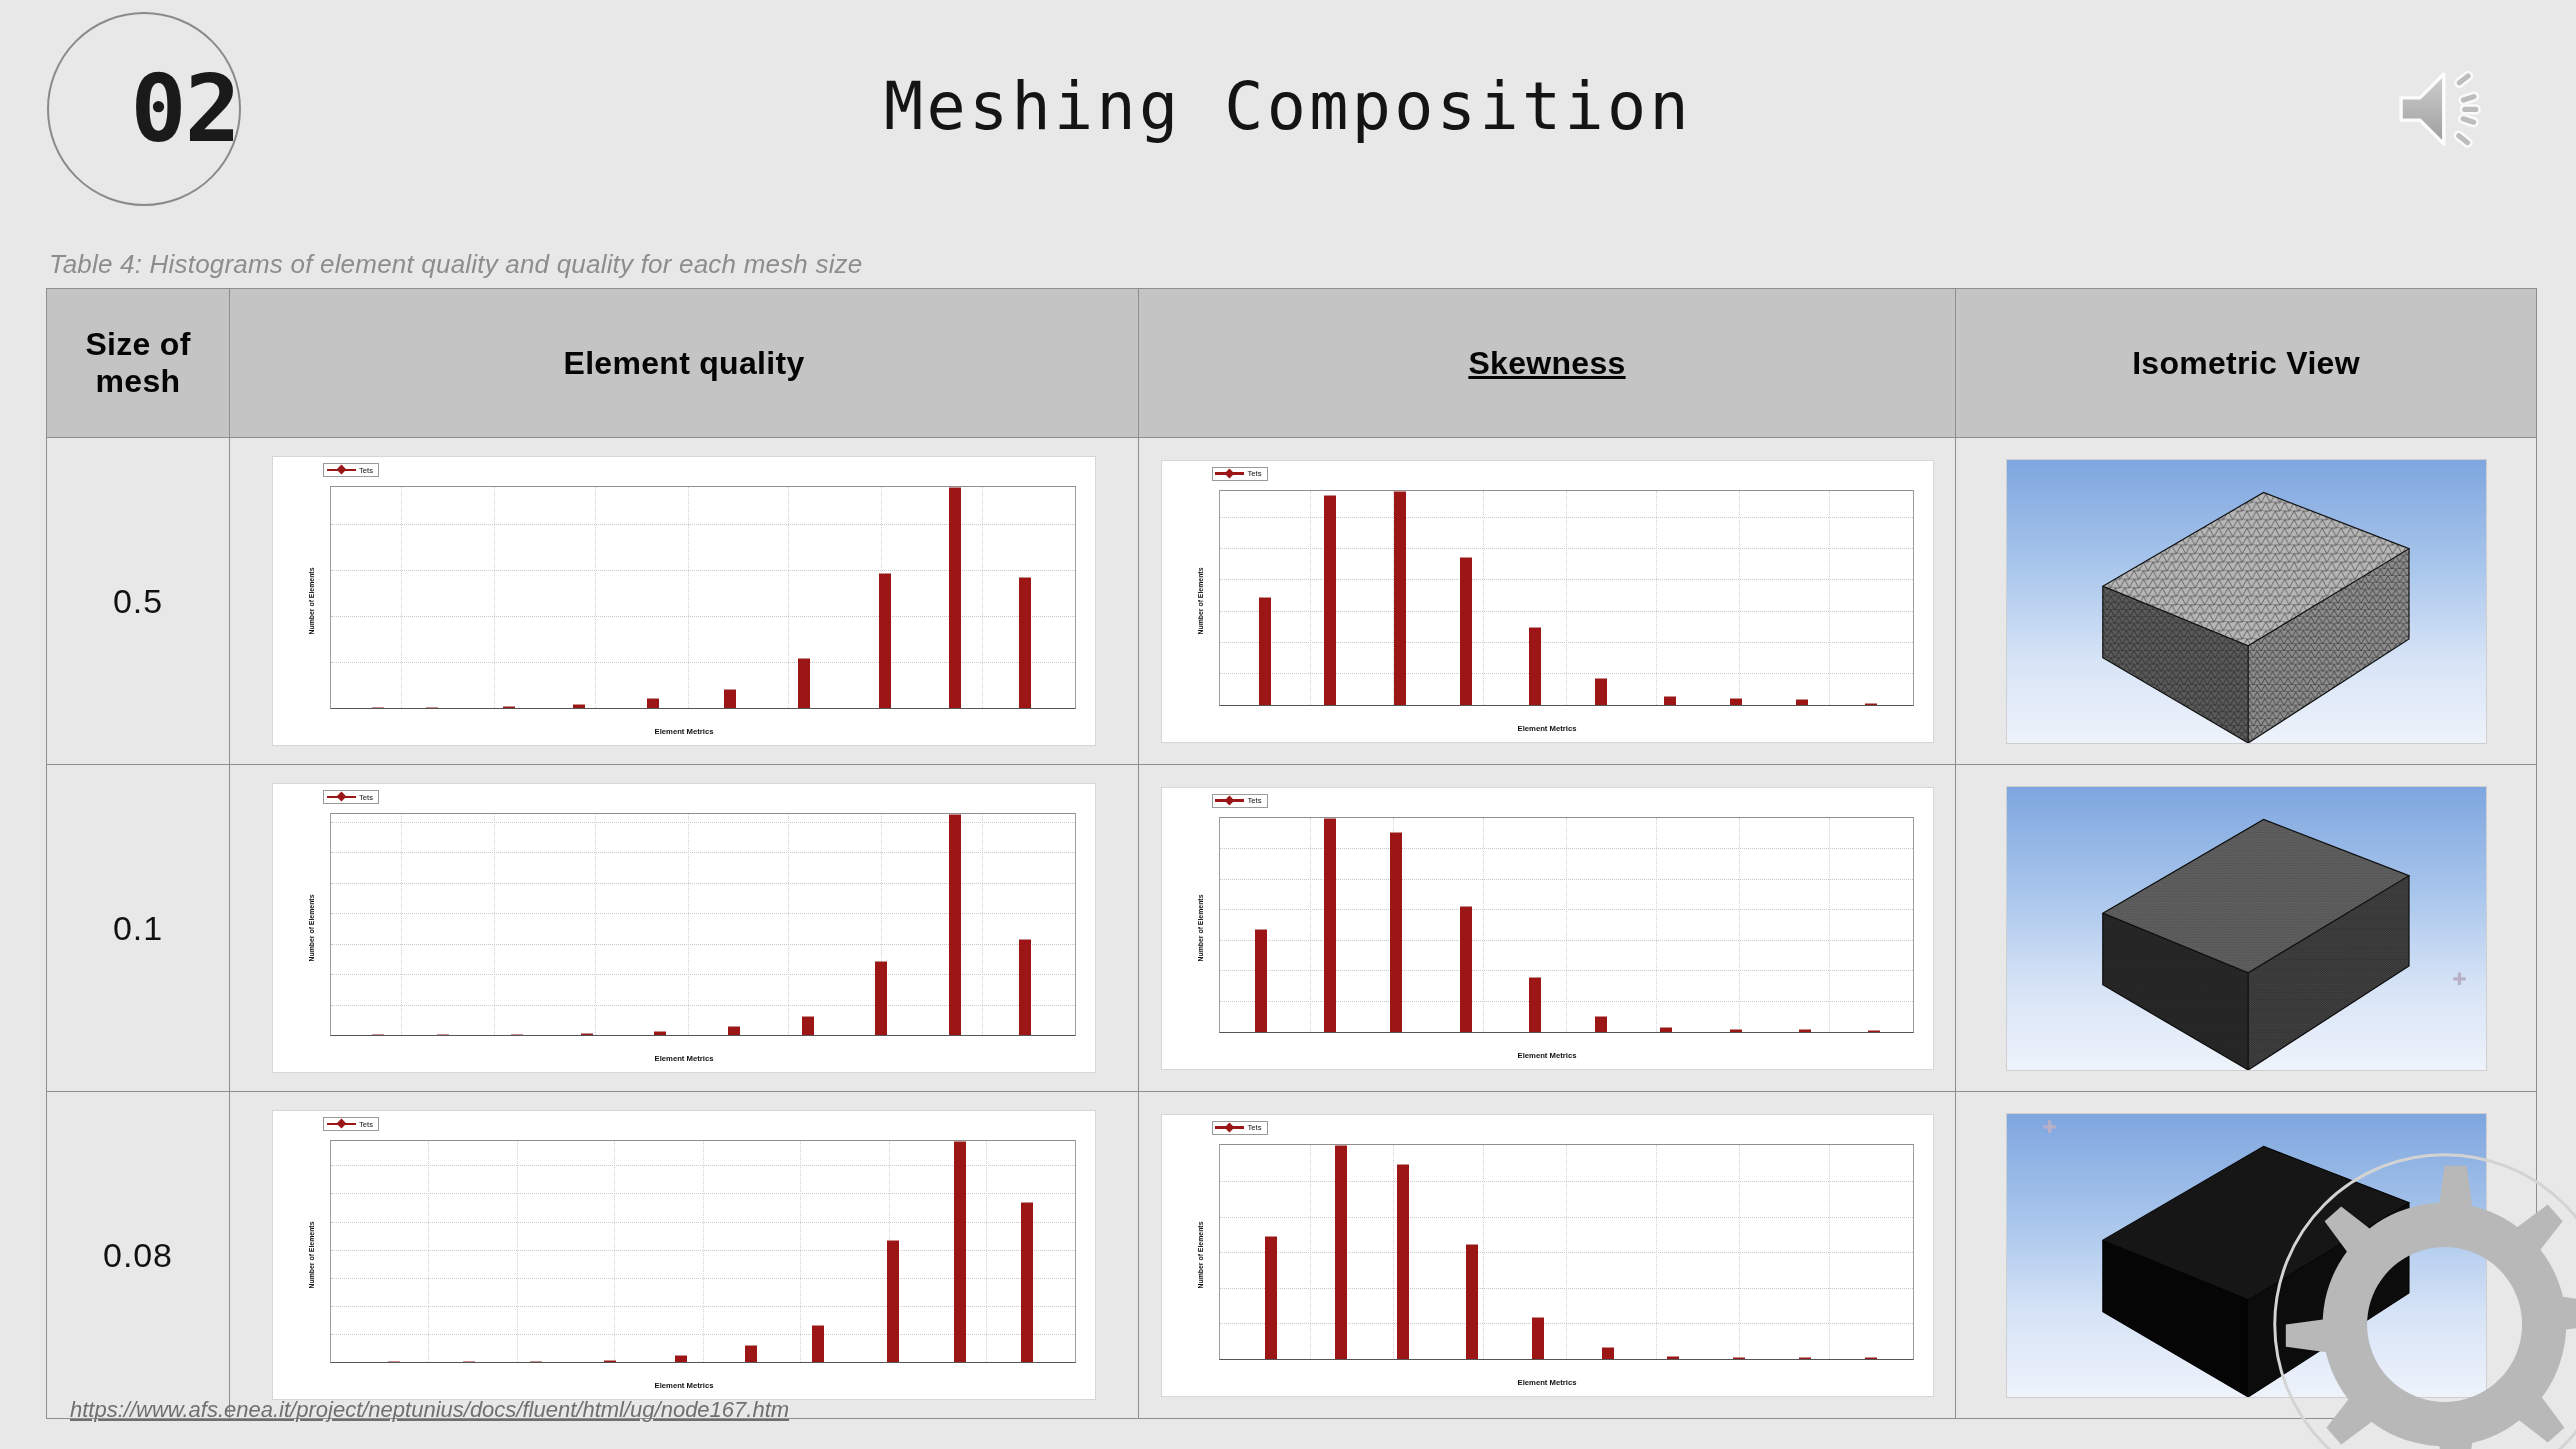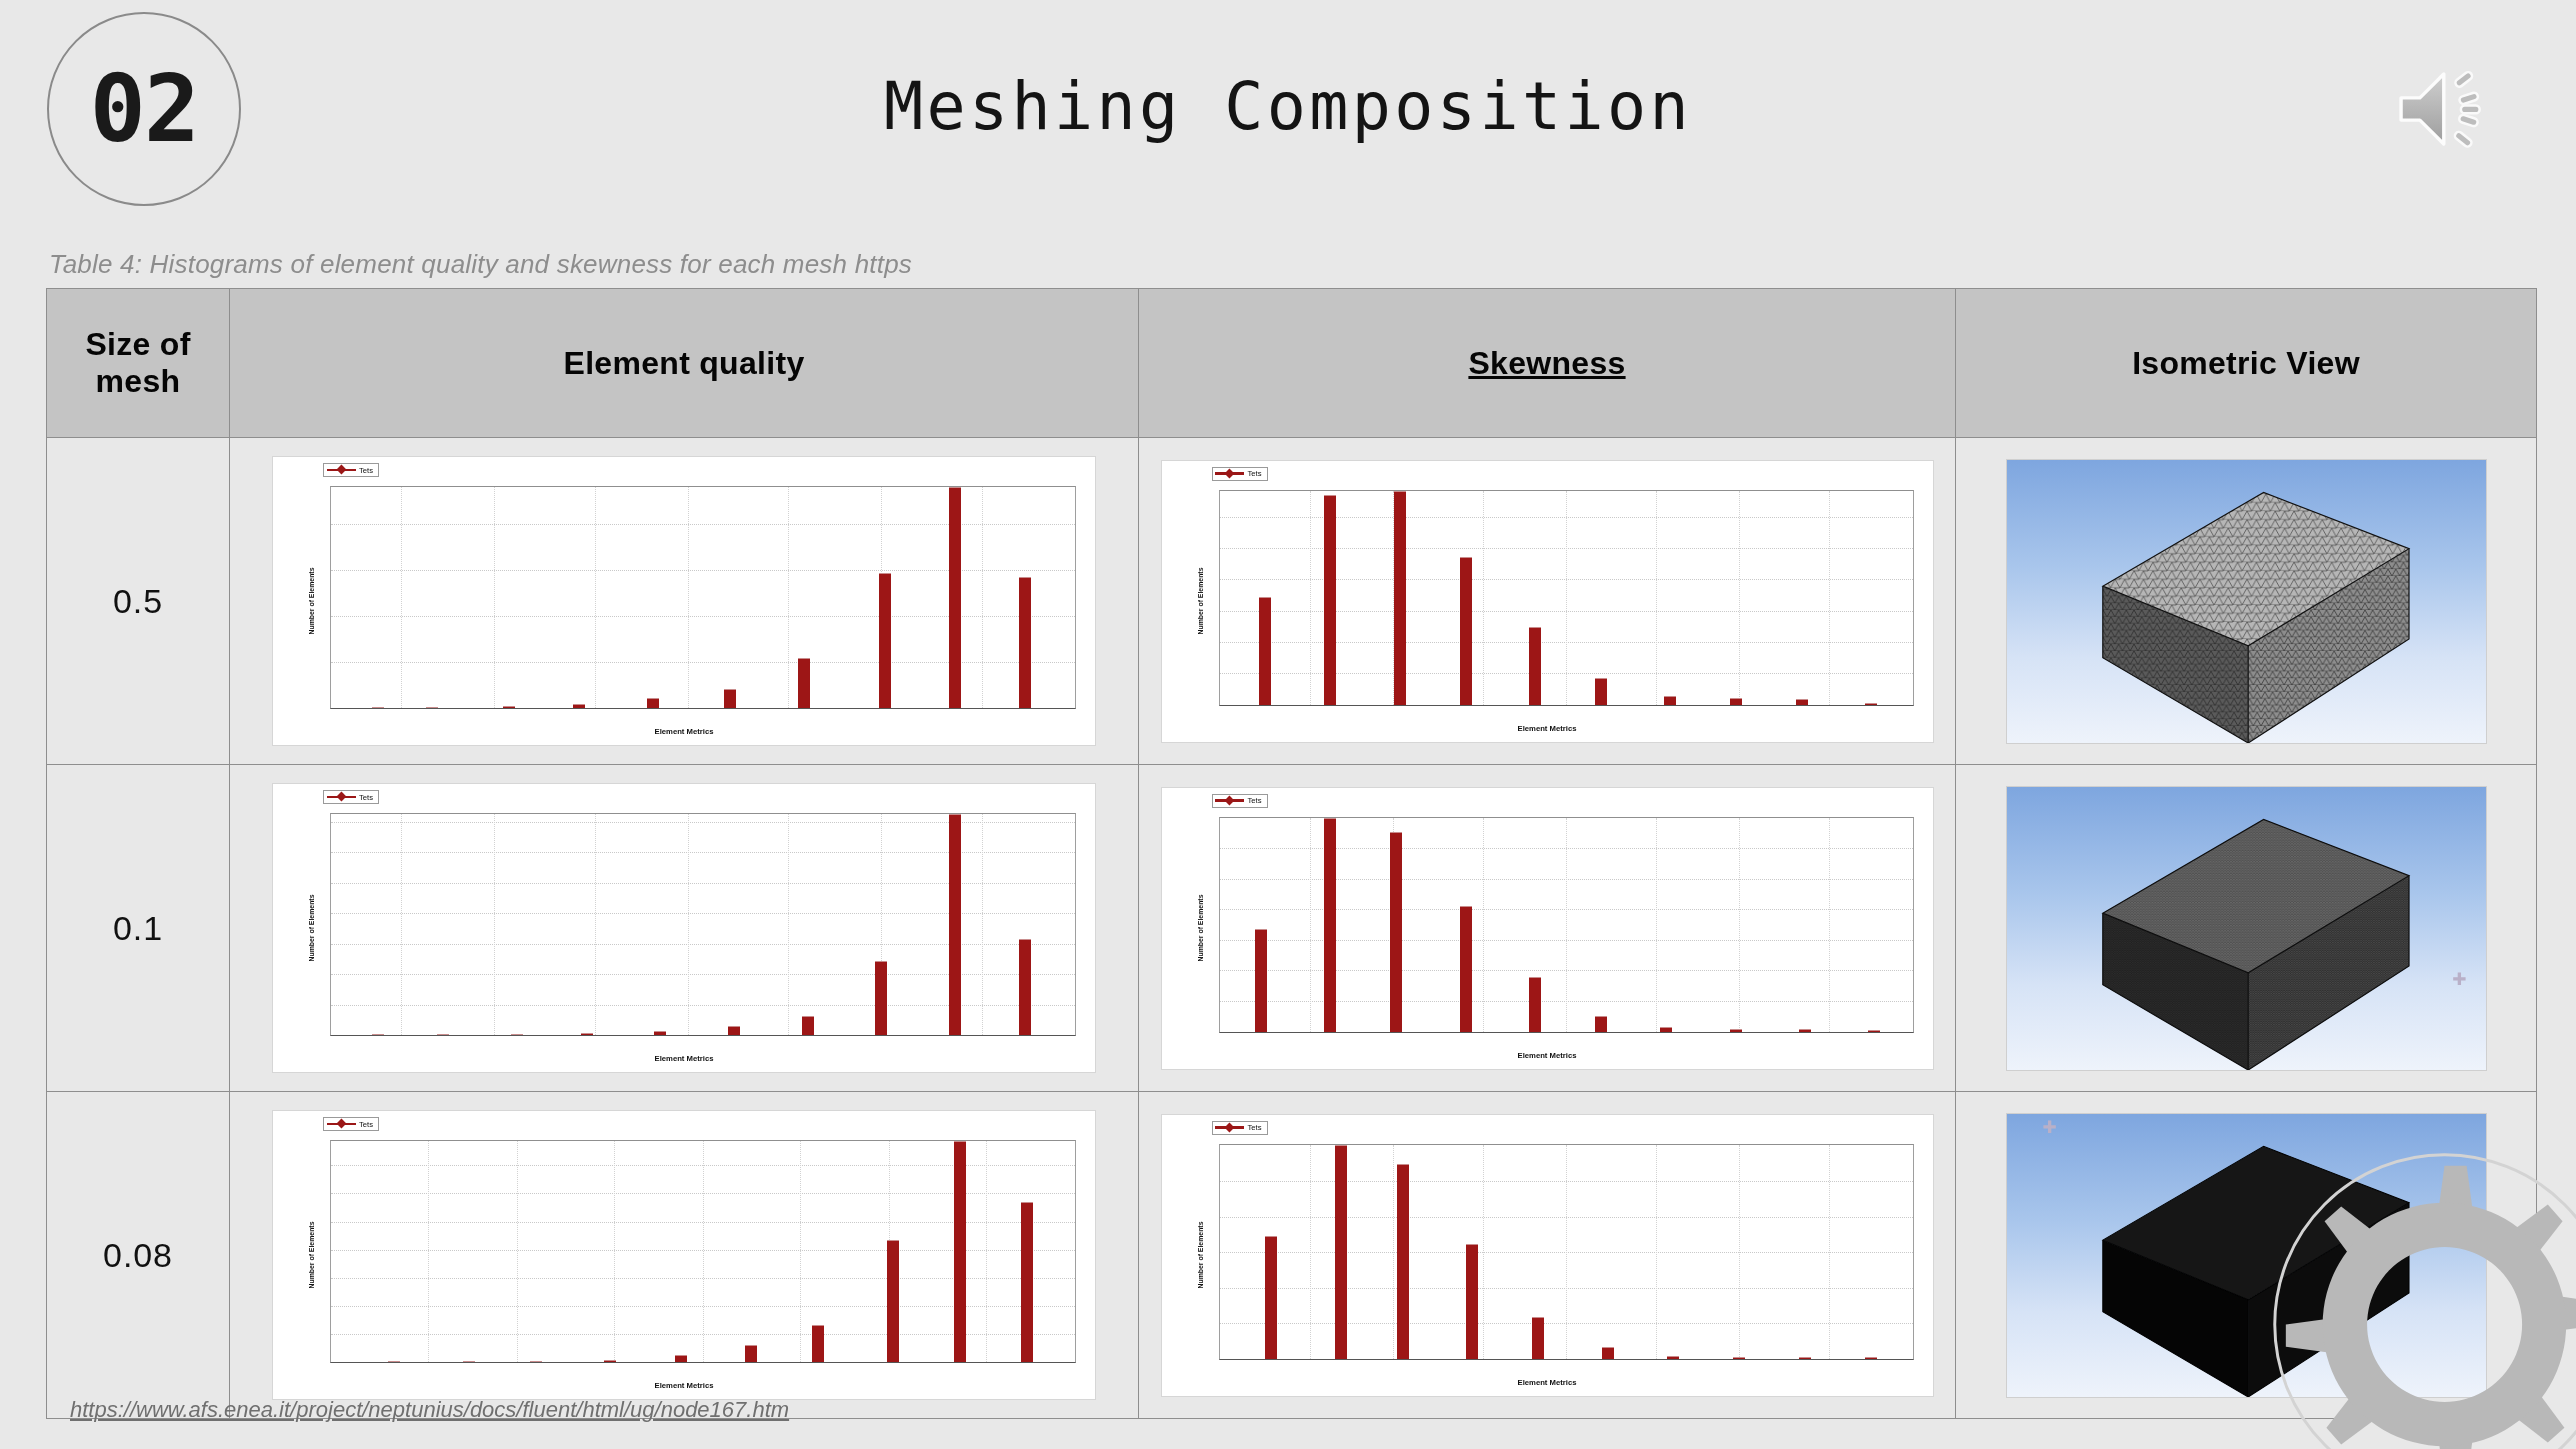--- a/index.html
+++ b/index.html
@@ -9,21 +9,21 @@
     font-family:"Liberation Sans",sans-serif;
     overflow:hidden;
     position:relative;
   }
 
   
   .slide-number-badge{
     position:absolute;left:47px;top:12px;
     width:194px;height:194px;
     border:2.6px solid #8a8a8a;border-radius:50%;
-    display:flex;align-items:center;justify-content:center;
+    display:flex;align-items:center;justify-content:flex-end;
     box-sizing:border-box;
   }
   .slide-number-badge .num{
     font-family:"DejaVu Sans Mono","Liberation Mono",monospace;
     font-size:93px;font-weight:700;color:#1a1a1a;letter-spacing:-1.7px;
     line-height:1;
   }
 
   .slide-title{
     position:absolute;left:0;top:69px;width:2576px;
@@ -203,21 +203,21 @@
     <g fill="#bdbdbd" stroke="#fafafa" stroke-width="3" stroke-linejoin="round">
       <rect x="70" y="16" width="22" height="9" rx="4.5" transform="rotate(-38 81 20)"></rect>
       <rect x="76" y="38" width="22" height="9" rx="4.5" transform="rotate(-18 87 42)"></rect>
       <rect x="78" y="51" width="22" height="9" rx="4.5"></rect>
       <rect x="76" y="64" width="22" height="9" rx="4.5" transform="rotate(18 87 68)"></rect>
       <rect x="70" y="86" width="22" height="9" rx="4.5" transform="rotate(38 81 90)"></rect>
     </g>
   </svg>
 </div>
 
-<div class="table-caption">Table 4: Histograms of element quality and skewness for each mesh https</div>
+<div class="table-caption">Table 4: Histograms of element quality and quality for each mesh size</div>
 
 <table class="mesh-table">
   <thead>
     <tr>
       <th class="col-size">Size of mesh</th>
       <th class="col-quality">Element quality</th>
       <th class="col-skew">Skewness</th>
       <th class="col-iso">Isometric View</th>
     </tr>
   </thead>

